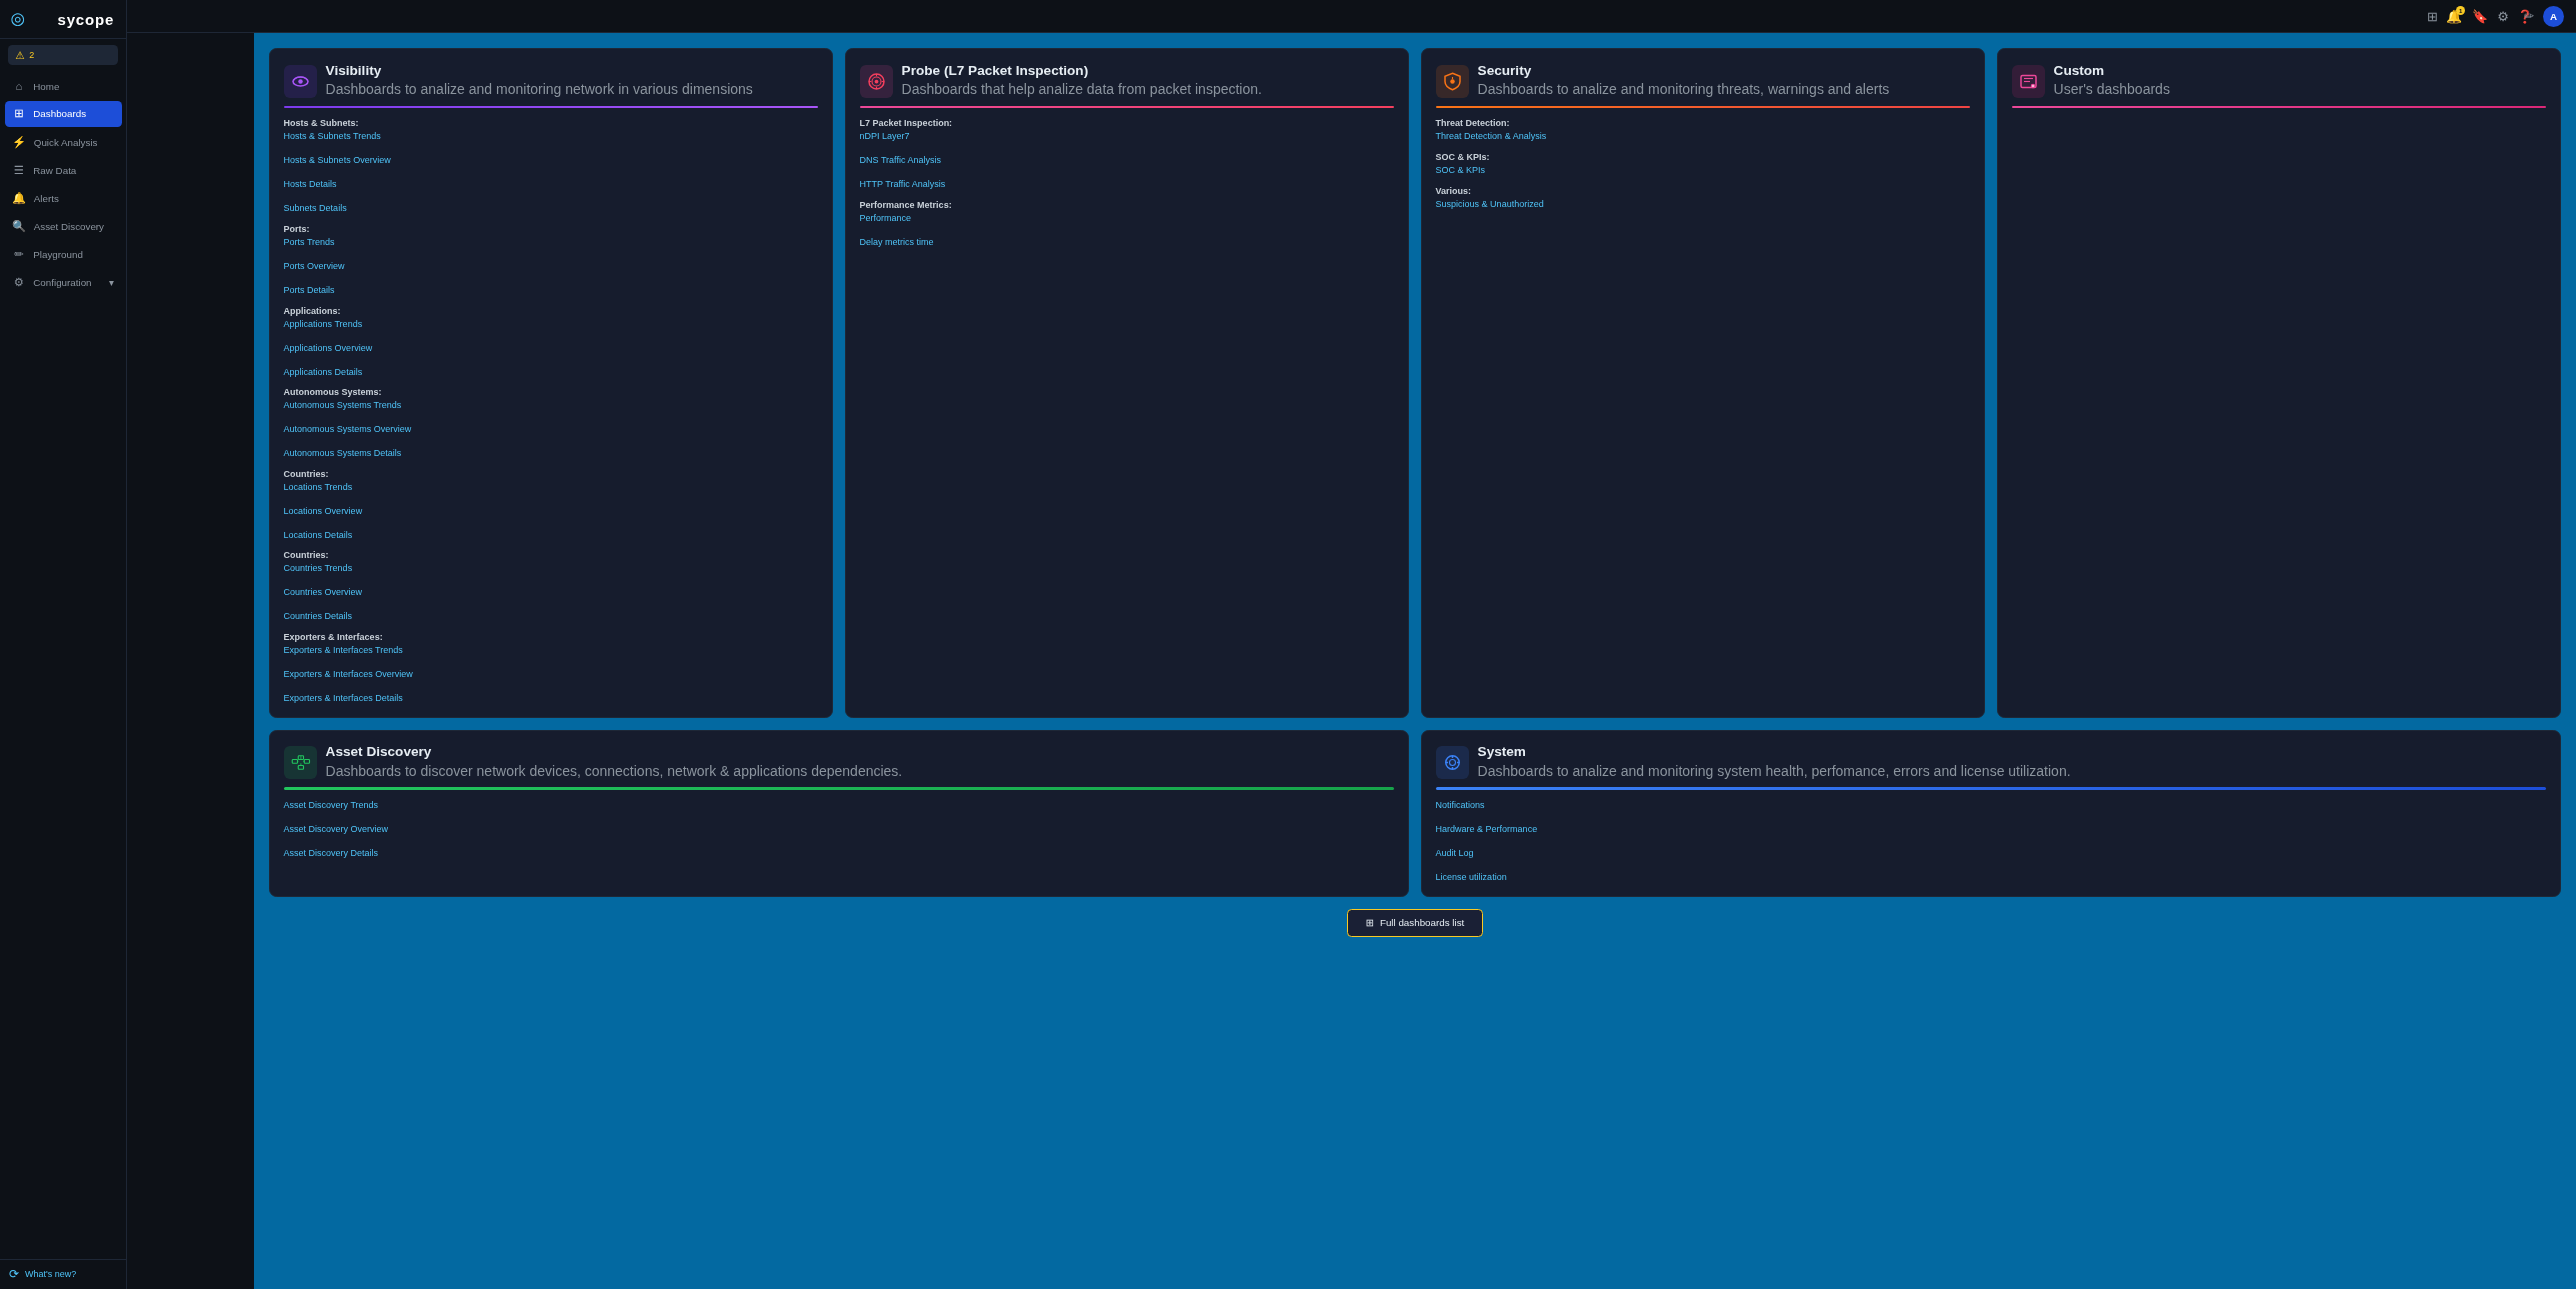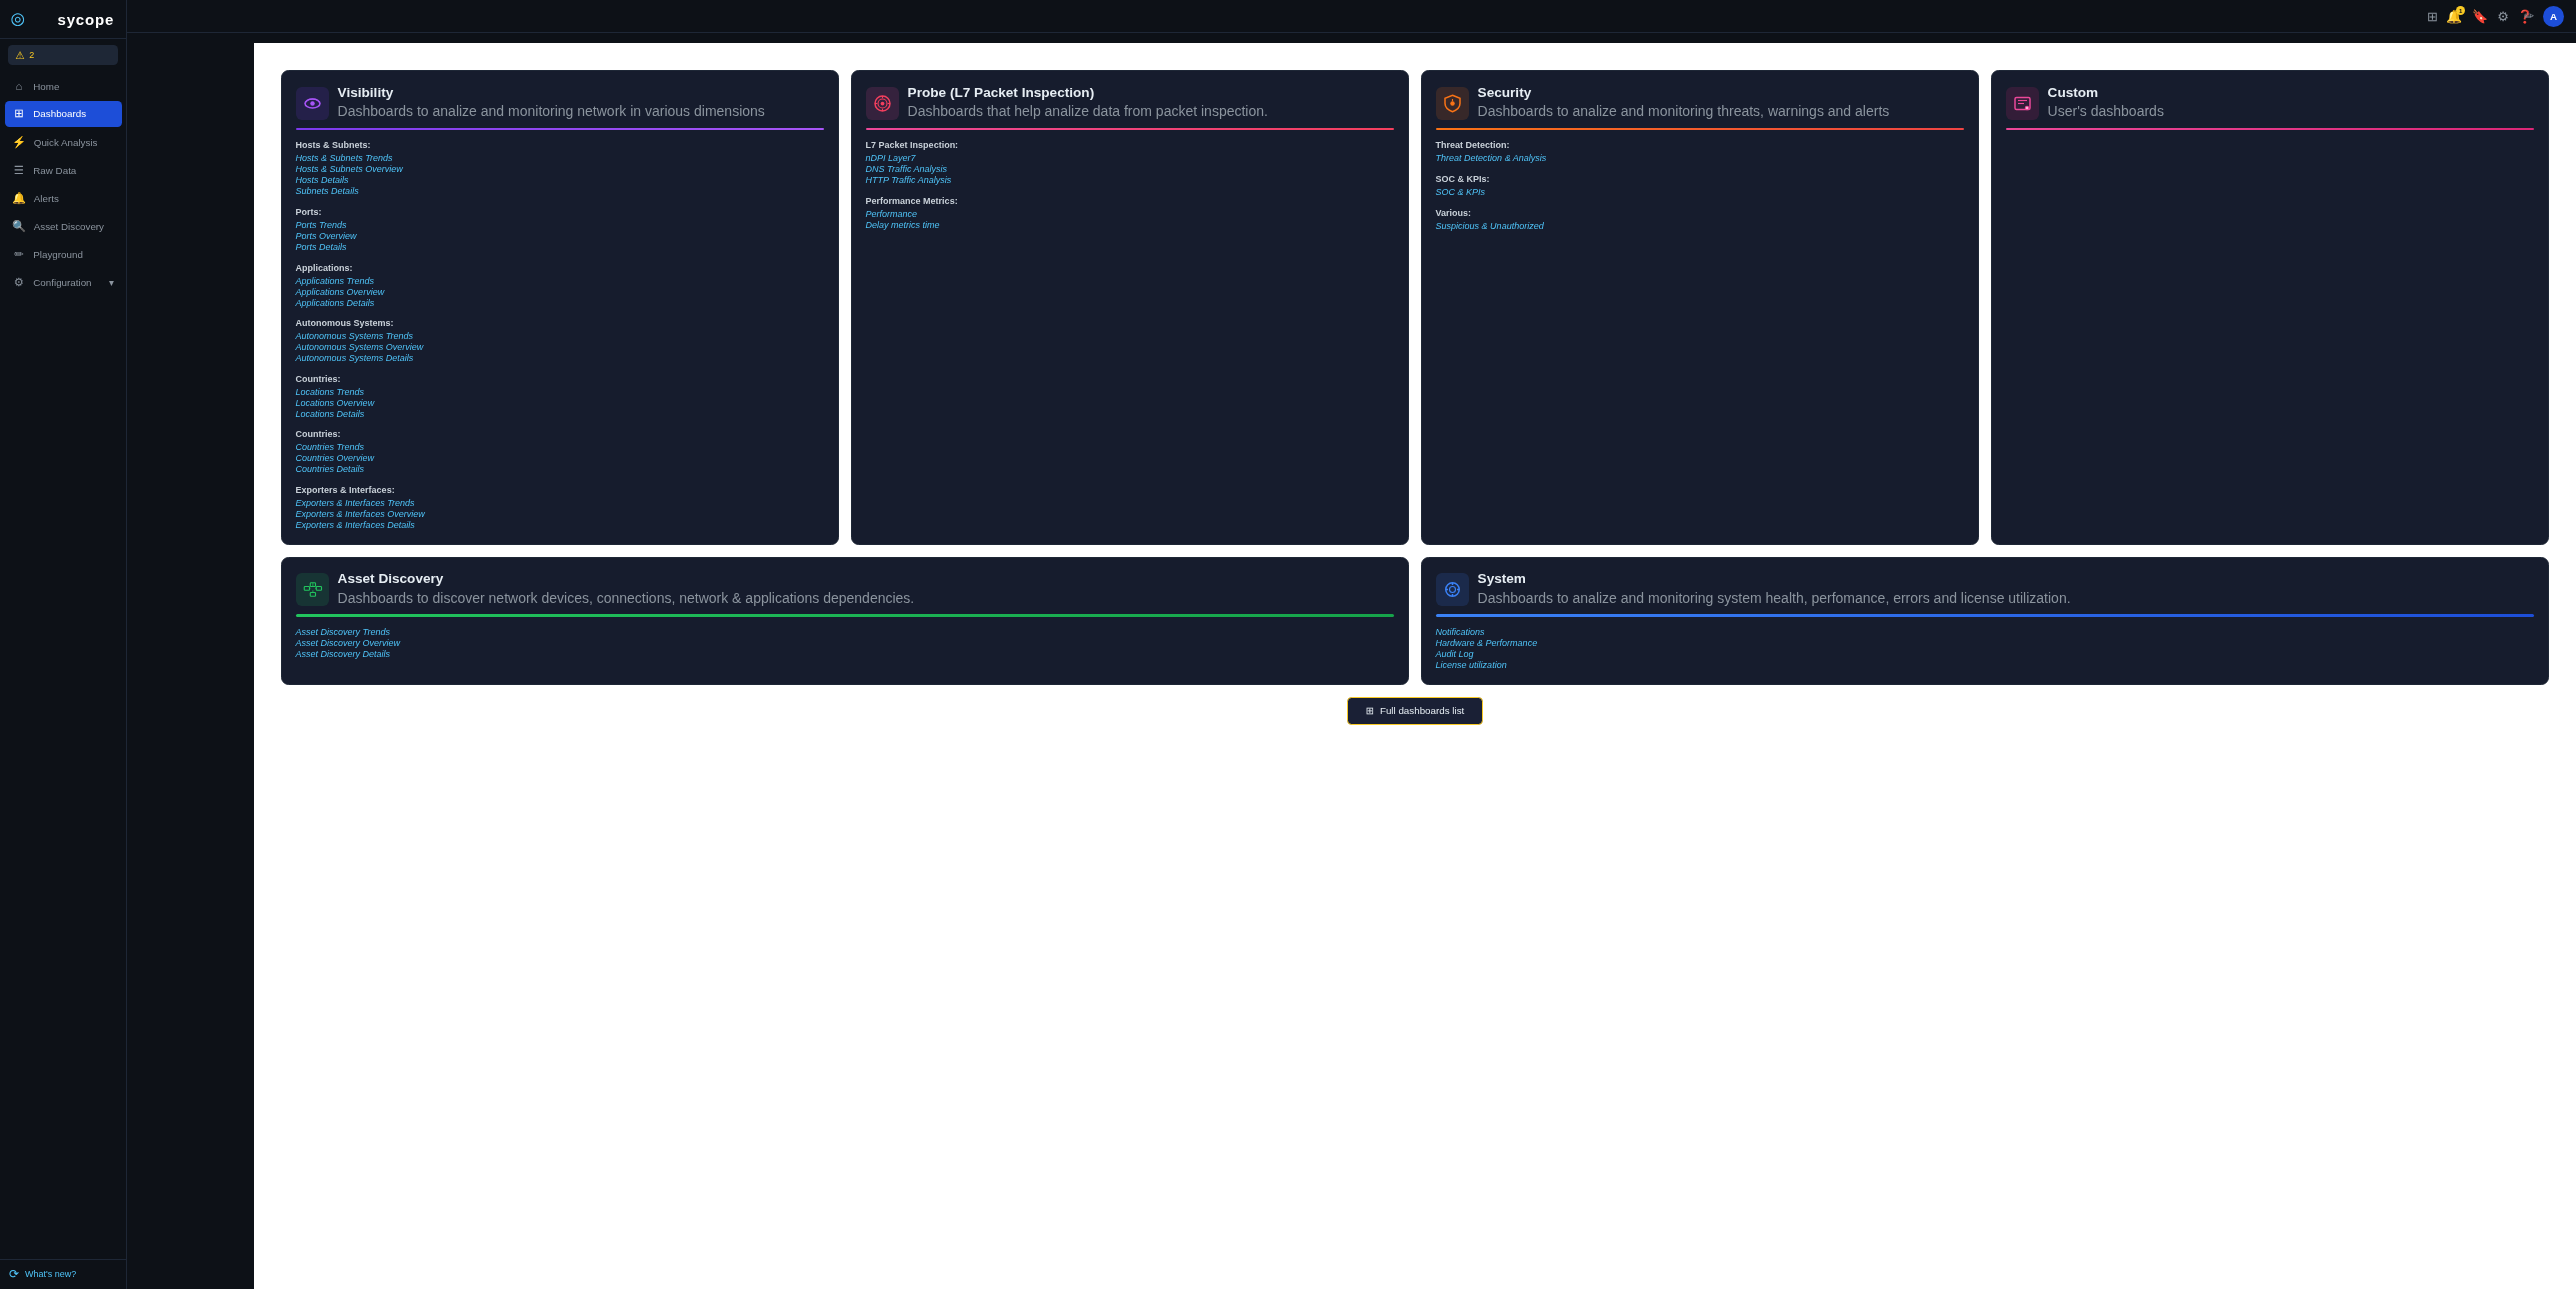--- a/index.html
+++ b/index.html
@@ -122,26 +122,26 @@
       width: 21px; height: 21px;
       background: #1d4ed8;
       border-radius: 50%;
       display: flex; align-items: center; justify-content: center;
       color: #fff; font-size: 9.8px; font-weight: bold;
       cursor: pointer;
     }
 
     
     .main {
-      margin-top: 43px;
+      margin-top: 33px;
       margin-left: 127px;
       flex: 1;
       overflow-y: auto;
-      padding: 27px;
-      background: #ffffff;
+      padding: 15px;
+      background: #0369a1;
     }
 
     .card {
       background: #161c2d;
       border-radius: 7.6px;
       padding: 13.6px;
       border: 0.8px solid #1e2736;
       display: flex;
       flex-direction: column;
       gap: 10.6px;
@@ -184,22 +184,21 @@
     }
     .section-title {
       font-size: 9px;
       font-weight: 600;
       color: #c9d1d9;
       margin-bottom: 3px;
     }
     .link-list {
       display: flex;
       flex-direction: column;
-      gap: 1px;
-      font-style: italic;
+      gap: 14px;
     }
     .link-item {
       color: #4fc3f7;
       font-size: 9px;
       cursor: pointer;
       text-decoration: none;
     }
 
     
     .full-dashboards-btn-row {

